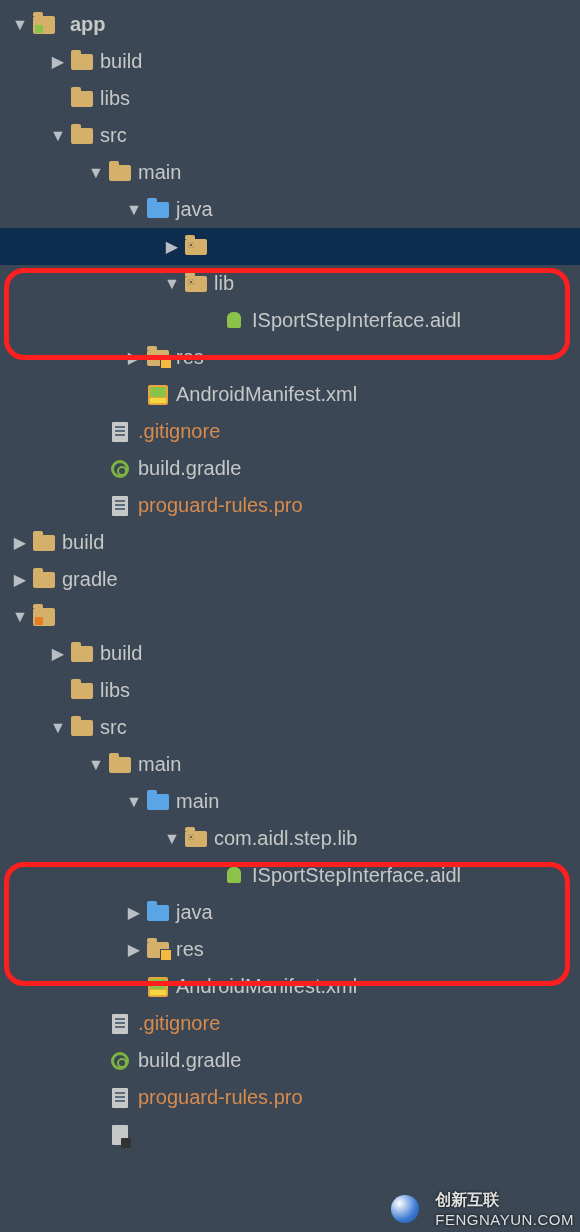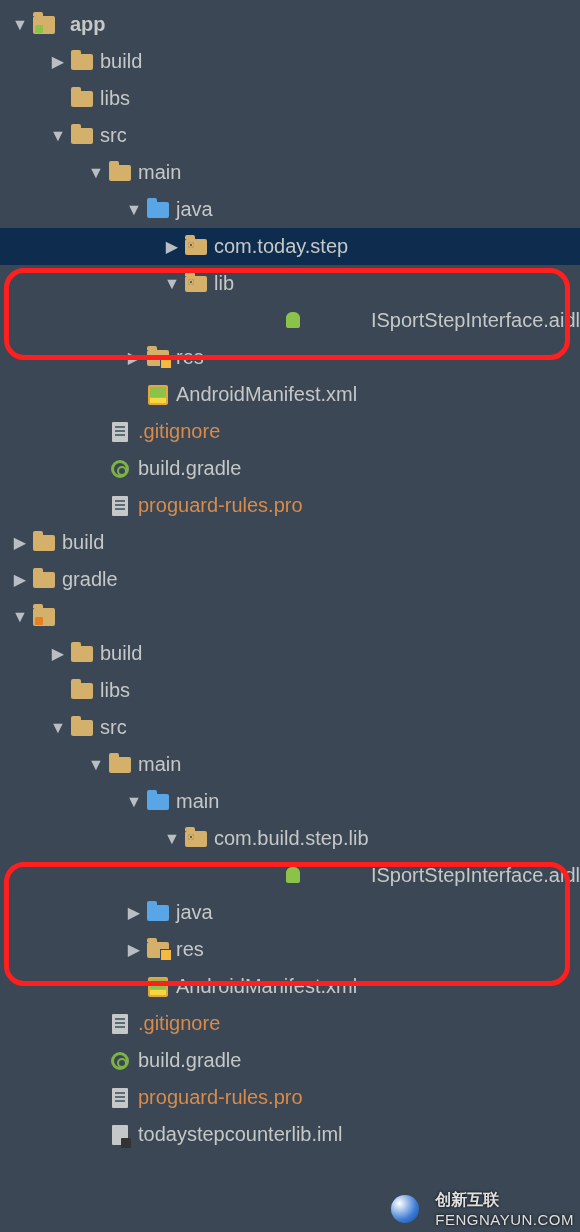--- a/index.html
+++ b/index.html
@@ -167,21 +167,21 @@
     background:#f5d742;
   }
   .label { flex-shrink:0; }
   .bold { font-weight:700;margin-left:8px; }
   .orange { color:#d88b4b; }
   .indent-0 { padding-left: 12px; }
   .indent-1 { padding-left: 50px; }
   .indent-2 { padding-left: 88px; }
   .indent-3 { padding-left: 126px; }
   .indent-4 { padding-left: 164px; }
-  .indent-5 { padding-left: 202px; justify-content: space-between; }
+  .indent-5 { padding-left: 202px; }
   .highlight-box {
     position:absolute;
     border:5px solid #ff1f1f;
     border-radius:20px;
     pointer-events:none;
     z-index:5;
   }
   .watermark {
     position:absolute;
     right:6px;bottom:4px;
@@ -249,21 +249,20 @@
         <span class="folder folder-blue"></span>
       </span>
     <span class="label">java</span>
   </div>
 
   <div class="row indent-4 selected">
     <span class="arrow">▶</span>
     <span class="icon">
         <span class="folder-pkg"></span>
       </span>
-    <span class="label">com.today.step</span>
   </div>
 
   <div class="row indent-4">
     <span class="arrow">▼</span>
     <span class="icon">
         <span class="folder-pkg"></span>
       </span>
     <span class="label">lib</span>
   </div>
 
@@ -379,21 +378,21 @@
         <span class="folder folder-blue"></span>
       </span>
     <span class="label">main</span>
   </div>
 
   <div class="row indent-4">
     <span class="arrow">▼</span>
     <span class="icon">
         <span class="folder-pkg"></span>
       </span>
-    <span class="label">com.build.step.lib</span>
+    <span class="label">com.aidl.step.lib</span>
   </div>
 
   <div class="row indent-5">
     <span class="arrow spacer">▶</span>
     <span class="icon">
         <span class="android-icon"></span>
       </span>
     <span class="label">ISportStepInterface.aidl</span>
   </div>
 
@@ -443,21 +442,20 @@
         <span class="file-icon"></span>
       </span>
     <span class="label orange">proguard-rules.pro</span>
   </div>
 
   <div class="row indent-2">
     <span class="arrow spacer">▶</span>
     <span class="icon">
         <span class="file-iml"></span>
       </span>
-    <span class="label">todaystepcounterlib.iml</span>
   </div>
 
 </div>
 
 <div class="highlight-box" style="left:4px;top:268px;width:566px;height:92px"></div>
 <div class="highlight-box" style="left:4px;top:862px;width:566px;height:124px"></div>
 
 <div class="watermark">
   <span class="wm-icon"></span>
   <span>

